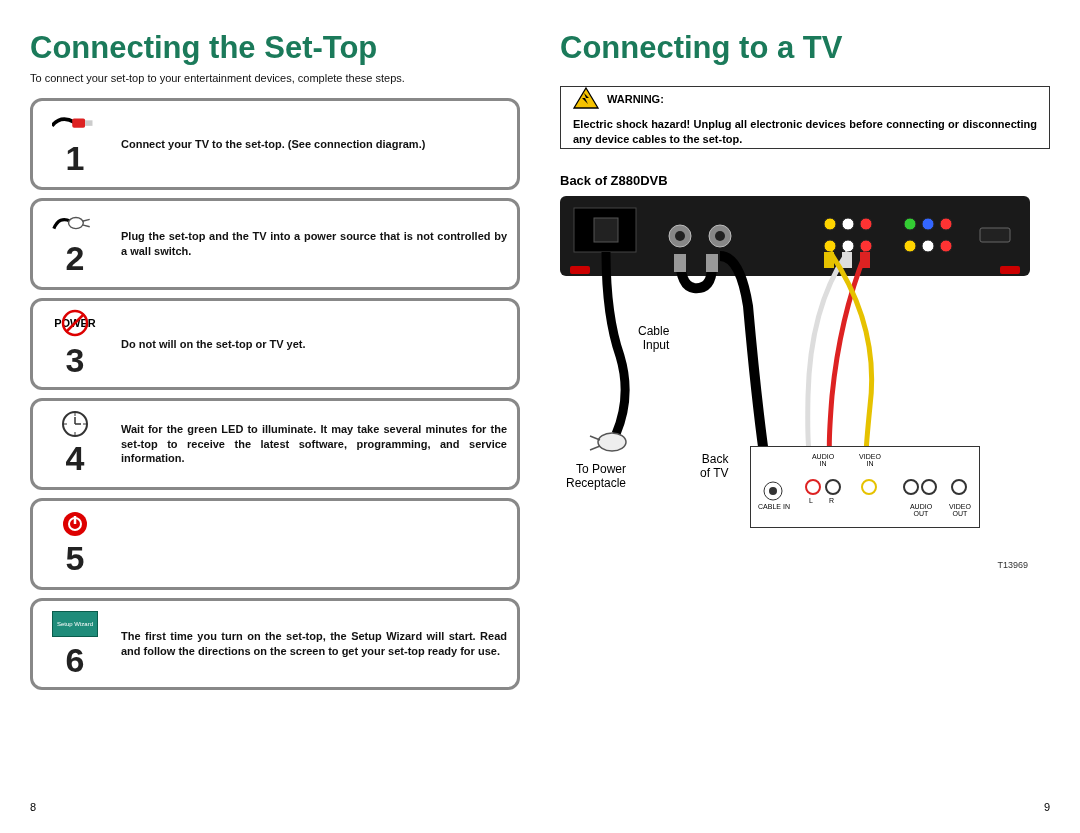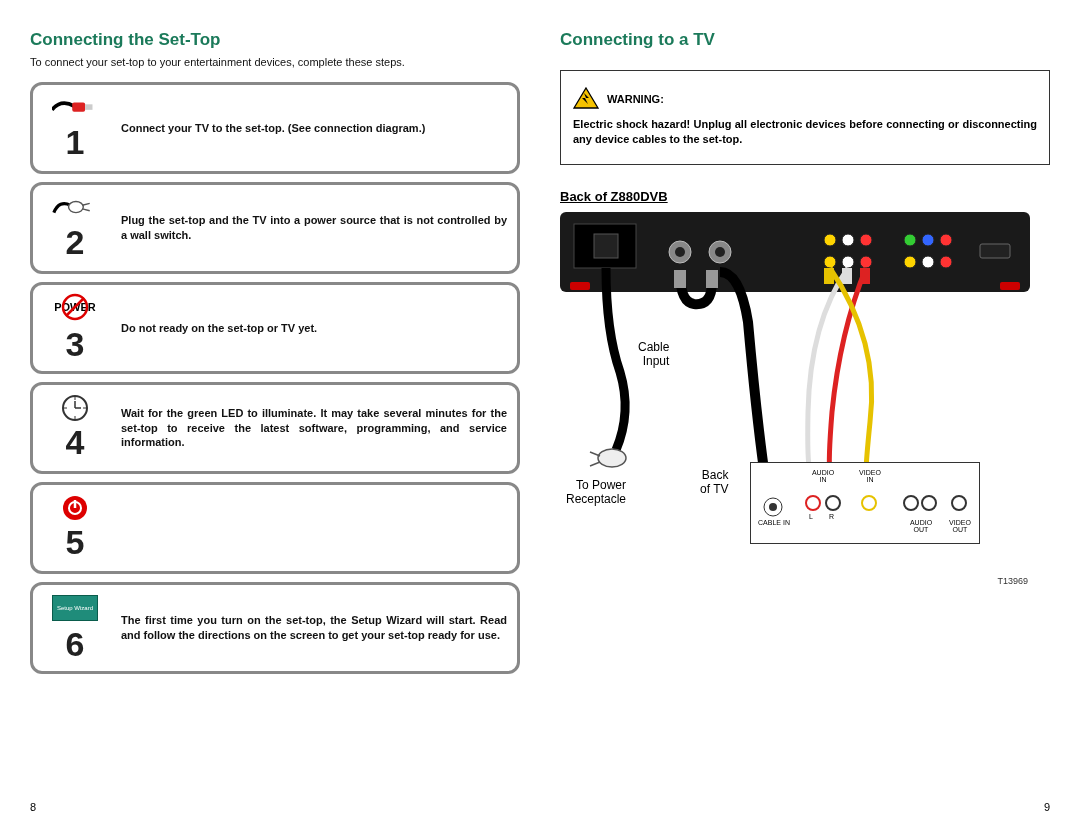--- a/index.html
+++ b/index.html
@@ -9,21 +9,21 @@
     width: 1080px;
     height: 833px;
     padding: 30px 30px 0 30px;
     display: flex;
     gap: 40px;
     position: relative;
   }
   .col { flex: 1; }
   h1 {
     color: #1b7a5a;
-    font-size: 17px;
+    font-size: 31px;
     font-weight: bold;
     margin-bottom: 6px;
   }
   .intro {
     font-size: 11px;
     color: #111;
     margin-bottom: 14px;
   }
   .steps { display: flex; flex-direction: column; gap: 8px; }
   .step {
@@ -71,42 +71,41 @@
   }
   .page-num-right {
     position: absolute;
     bottom: 20px;
     right: 30px;
     font-size: 11px;
   }
   
   .warning-box {
     border: 1px solid #333;
-    padding: 16px 12px;
+    padding: 0 12px;
     margin-top: 20px;
     margin-bottom: 24px;
     font-size: 11px;
   }
   .warning-head {
     display: flex;
     align-items: center;
     gap: 8px;
     font-weight: bold;
     margin-bottom: 6px;
   }
   .warning-body {
     font-weight: bold;
     text-align: justify;
     line-height: 1.4;
   }
   .subhead {
     font-weight: bold;
     font-size: 13px;
     margin-bottom: 8px;
-    text-decoration: underline;
   }
   .diagram {
     position: relative;
     width: 470px;
     height: 360px;
   }
   .settop-back {
     position: absolute;
     top: 0; left: 0;
     width: 470px; height: 80px;
@@ -185,21 +184,21 @@
       <div class="step-num-col">
         <div class="step-icon" style="position:relative;height:30px">
           <svg width="46" height="30" viewBox="0 0 46 30">
             <text x="23" y="18" text-anchor="middle" font-size="11" font-weight="bold" fill="#000">POWER</text>
             <circle cx="23" cy="14" r="12" fill="none" stroke="#d00" stroke-width="2.5"></circle>
             <line x1="14" y1="23" x2="32" y2="5" stroke="#d00" stroke-width="2.5"></line>
           </svg>
         </div>
         <div class="step-num">3</div>
       </div>
-      <div class="step-text">Do not ready on the set-top or TV yet.</div>
+      <div class="step-text">Do not will on the set-top or TV yet.</div>
     </div>
 
     <div class="step">
       <div class="step-num-col">
         <div class="step-icon">
           <svg width="30" height="30" viewBox="0 0 30 30">
             <circle cx="15" cy="15" r="12" fill="#fff" stroke="#333" stroke-width="2"></circle>
             <g stroke="#333" stroke-width="1">
               <line x1="15" y1="4" x2="15" y2="7"></line>
               <line x1="15" y1="23" x2="15" y2="26"></line>

